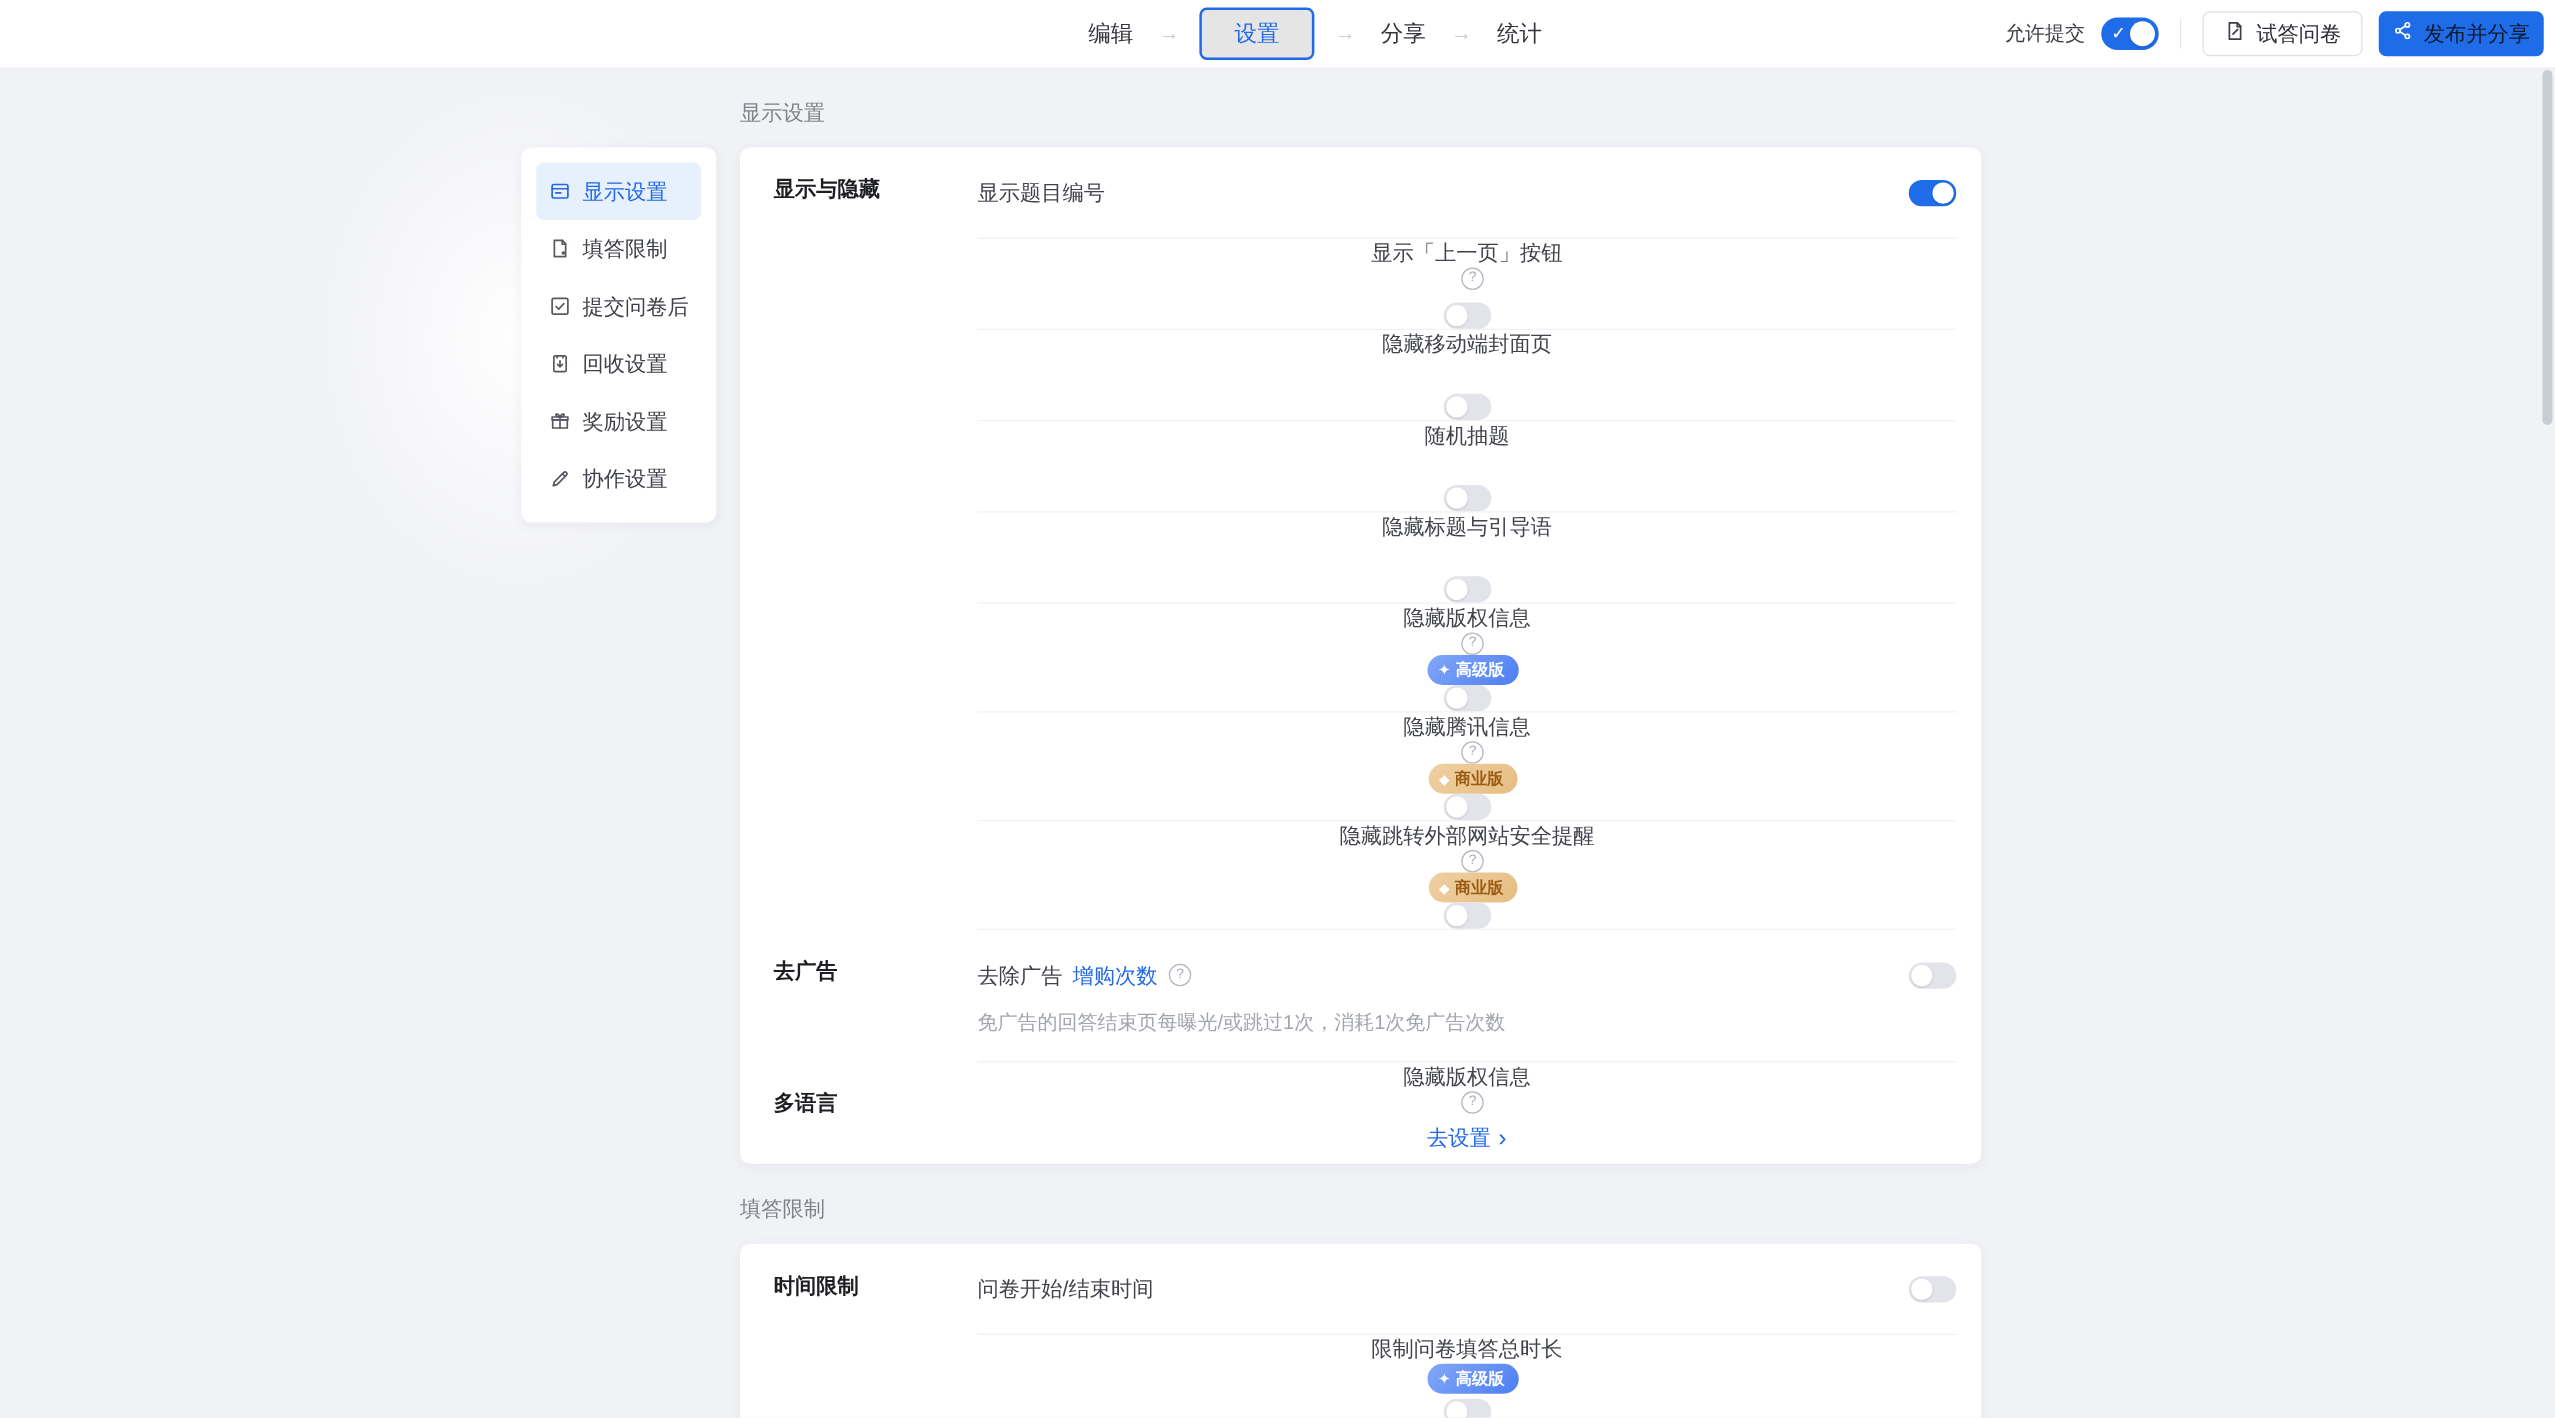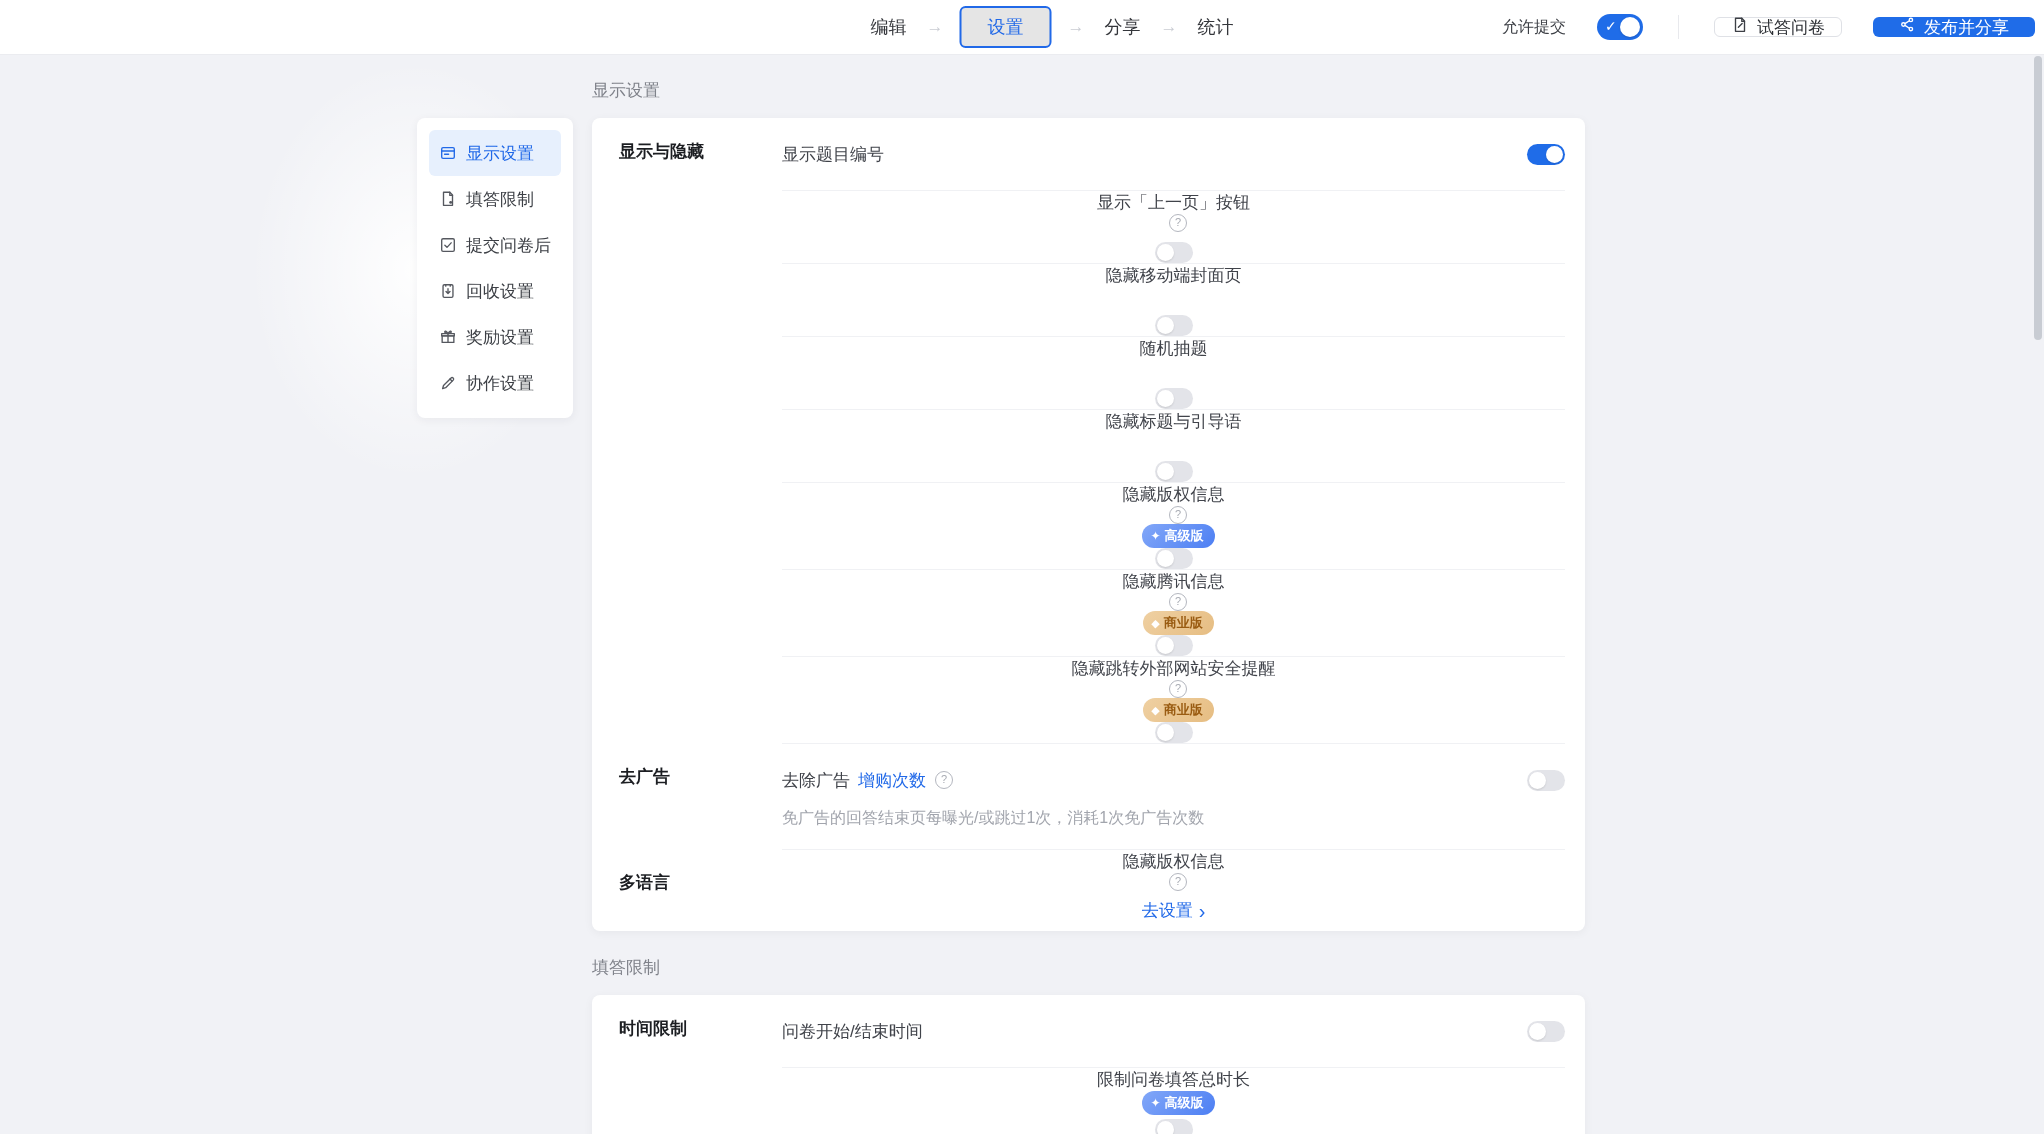--- a/index.html
+++ b/index.html
@@ -16,29 +16,29 @@
 
   
   .topbar{position:absolute;left:0;top:0;width:100%;height:54px;background:#fff;
     border-bottom:1px solid #ebecf0;z-index:20;}
   .nav-tabs{position:absolute;top:0;height:54px;left:calc(50% + 30px);transform:translateX(-50%);
     display:flex;align-items:center;gap:16px;white-space:nowrap;}
   .nav-tab{font-size:18px;color:#34363b;padding:7px 4px;cursor:pointer;}
   .nav-tab.active{color:#2169e8;border:2px solid #2169e8;border-radius:6px;padding:7px 26px;background:#e5e5e5;font-weight:500;}
   .nav-arrow{color:#c9ccd3;font-size:17px;}
 
-  .topbar-right{position:absolute;right:9px;top:0;height:54px;display:flex;align-items:center;gap:31px;}
+  .topbar-right{position:absolute;right:9px;top:0;height:54px;display:flex;align-items:center;gap:13px;}
   .allow-label{font-size:16px;color:#3c3f45;}
   .tb-toggle{width:46px;height:26px;border-radius:13px;background:#1f6ce8;position:relative;cursor:pointer;}
   .tb-toggle .knob{position:absolute;right:3px;top:3px;width:20px;height:20px;border-radius:50%;background:#fff;box-shadow:0 1px 2px rgba(0,0,0,.15);}
   .tb-toggle .check{position:absolute;left:8px;top:4px;color:#fff;font-size:14px;font-weight:bold;}
   .tb-divider{width:1px;height:24px;background:#e8e9ed;margin:0 4px;}
-  .btn{height:20px;border-radius:6px;display:flex;align-items:center;gap:8px;font-size:17px;cursor:pointer;box-sizing:border-box;}
+  .btn{height:36px;border-radius:6px;display:flex;align-items:center;gap:8px;font-size:17px;cursor:pointer;box-sizing:border-box;}
   .btn-outline{border:1px solid #dfe1e6;background:#fff;color:#2b2e33;padding:0 16px;}
-  .btn-primary{background:#1f6ce8;color:#ffffff;padding:0 26px;font-weight:500;}
+  .btn-primary{background:#1f6ce8;color:#0f172a;padding:0 11px;font-weight:500;}
   .btn svg{flex:0 0 auto;}
 
   
   .sidebar{position:absolute;left:417px;top:118px;width:156px;background:#fff;border-radius:8px;
     box-shadow:0 2px 10px rgba(32,36,46,.06);padding:12px;box-sizing:border-box;}
   .side-item{height:46px;display:flex;align-items:center;gap:9px;padding:0 10px;border-radius:6px;
     font-size:17px;color:#3d4046;cursor:pointer;}
   .side-item .icn{display:flex;align-items:center;color:#55585f;}
   .side-item.active{background:#e7f0fd;color:#2169e8;font-weight:500;}
   .side-item.active .icn{color:#2169e8;}

